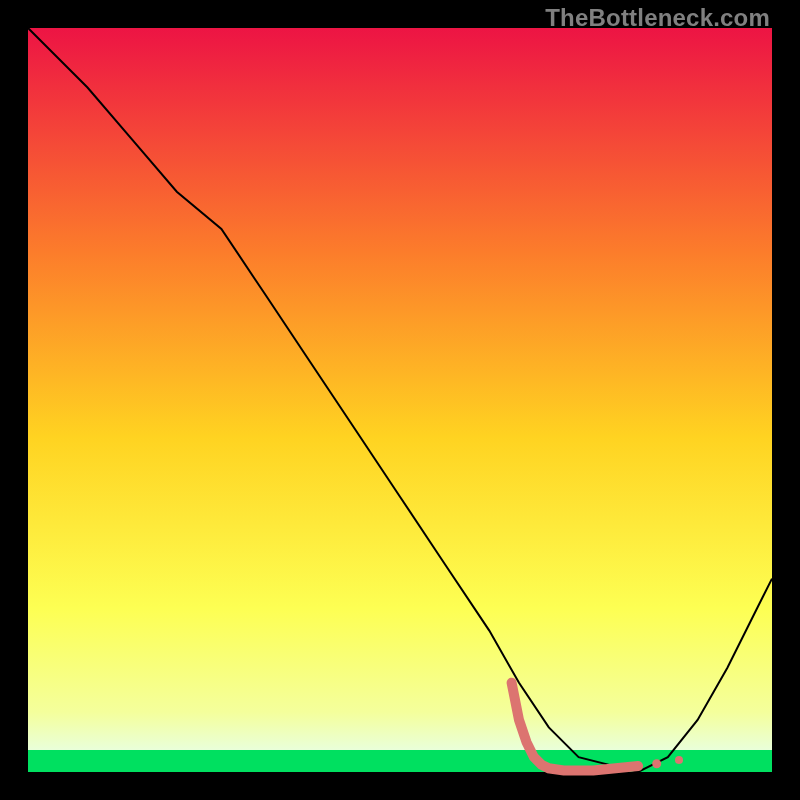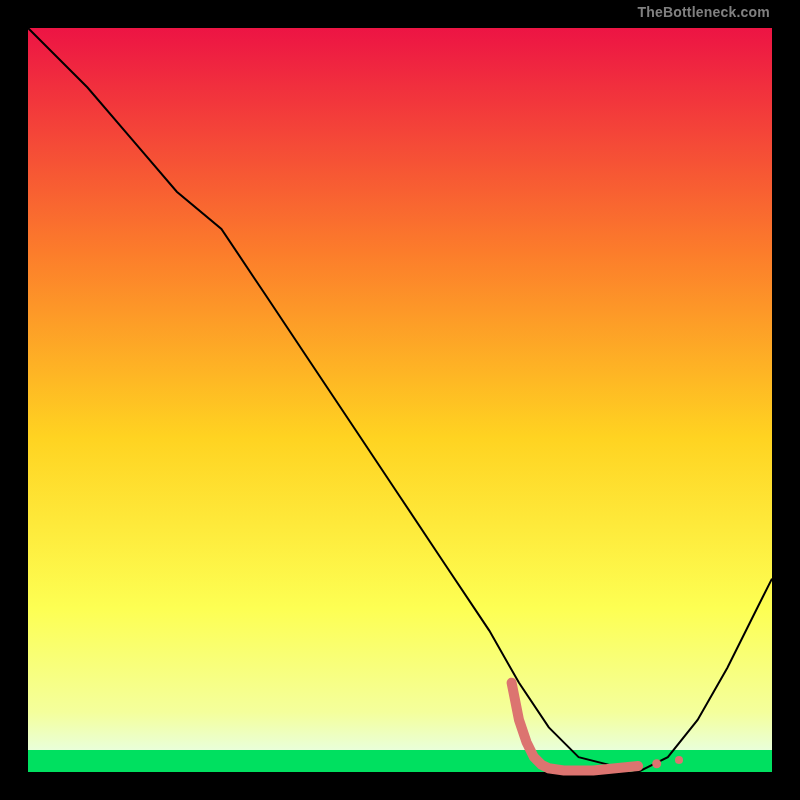--- a/index.html
+++ b/index.html
@@ -41,21 +41,21 @@
     top: 0;
     width: 744px;
     height: 744px;
     overflow: visible;
   }
   .watermark {
     position: absolute;
     top: 4px;
     right: 30px;
     color: #808080;
-    font-size: 14px;
+    font-size: 24px;
     font-weight: 600;
     letter-spacing: 0.2px;
   }
 </style>
 </head>
 <body>
 
 <div class="watermark">TheBottleneck.com</div>
 
 <div class="frame">

